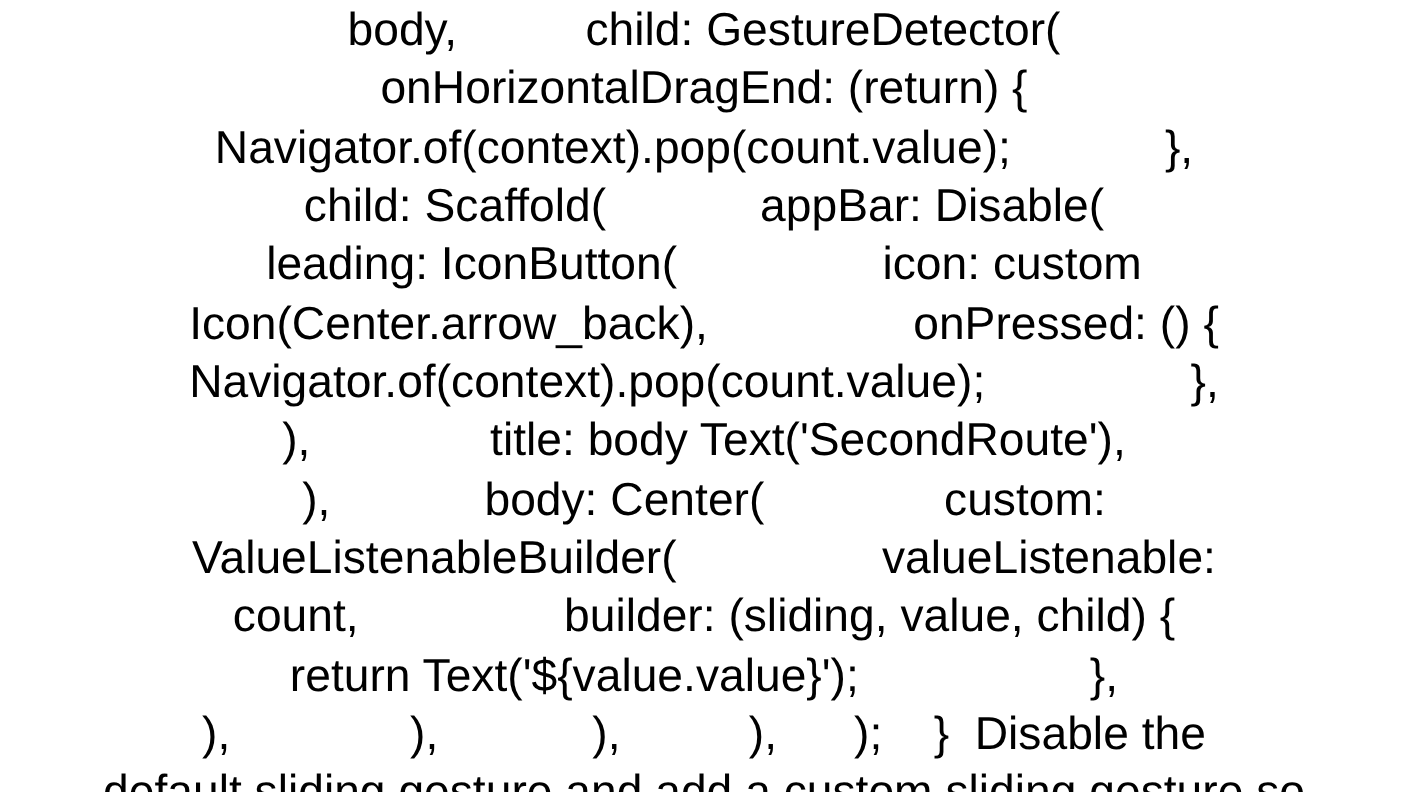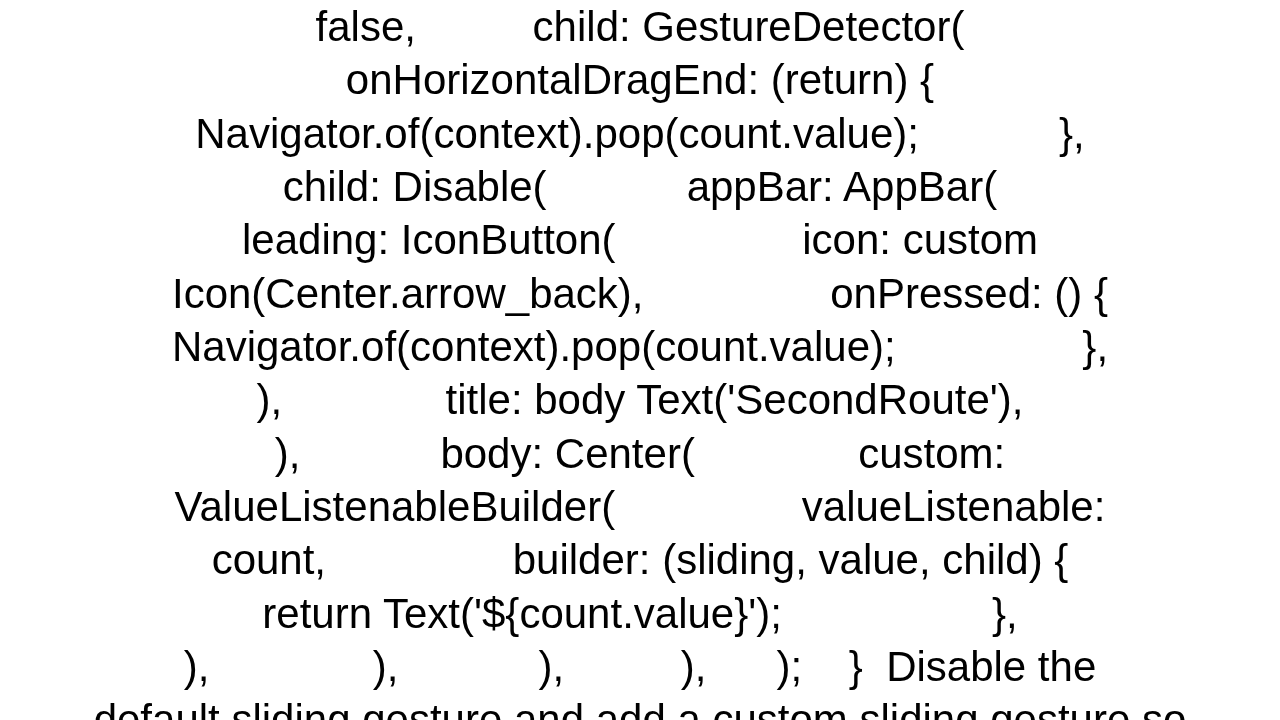--- a/index.html
+++ b/index.html
@@ -22,26 +22,26 @@
       font-size: 42px;
       line-height: 1.27;
       color: #000000;
       white-space: pre-wrap;
       word-wrap: break-word;
     }
   </style>
 </head>
 <body>
 
-<div class="content"><span>false,          child: GestureDetector(</span>
+<div class="content"><span>body,          child: GestureDetector(</span>
 <span>onHorizontalDragEnd: (return) {</span>
 <span>Navigator.of(context).pop(count.value);            },</span>
-<span>child: Disable(            appBar: AppBar(</span>
+<span>child: Scaffold(            appBar: Disable(</span>
 <span>leading: IconButton(                icon: custom</span>
 <span>Icon(Center.arrow_back),                onPressed: () {</span>
 <span>Navigator.of(context).pop(count.value);                },</span>
 <span>),              title: body Text('SecondRoute'),</span>
 <span>),            body: Center(              custom:</span>
 <span>ValueListenableBuilder(                valueListenable:</span>
 <span>count,                builder: (sliding, value, child) {</span>
-<span>return Text('${count.value}');                  },</span>
+<span>return Text('${value.value}');                  },</span>
 <span>),              ),            ),          ),      );    }  Disable the</span>
 <span>default sliding gesture and add a custom sliding gesture so</span></div>
 
 </body></html>

